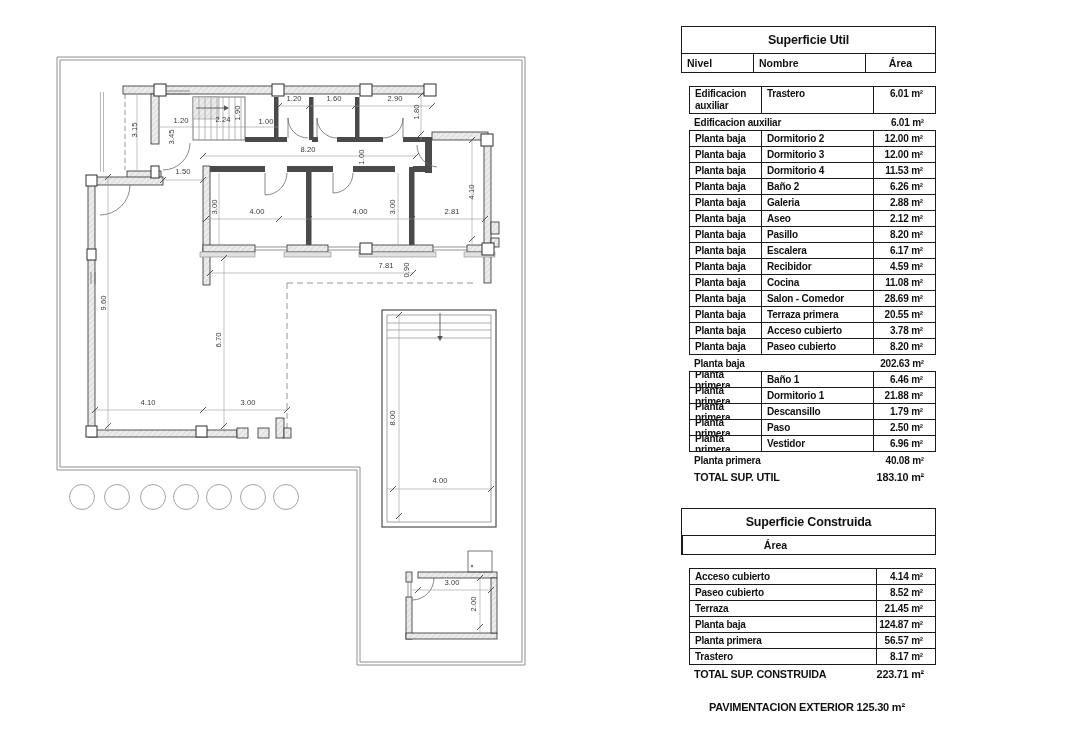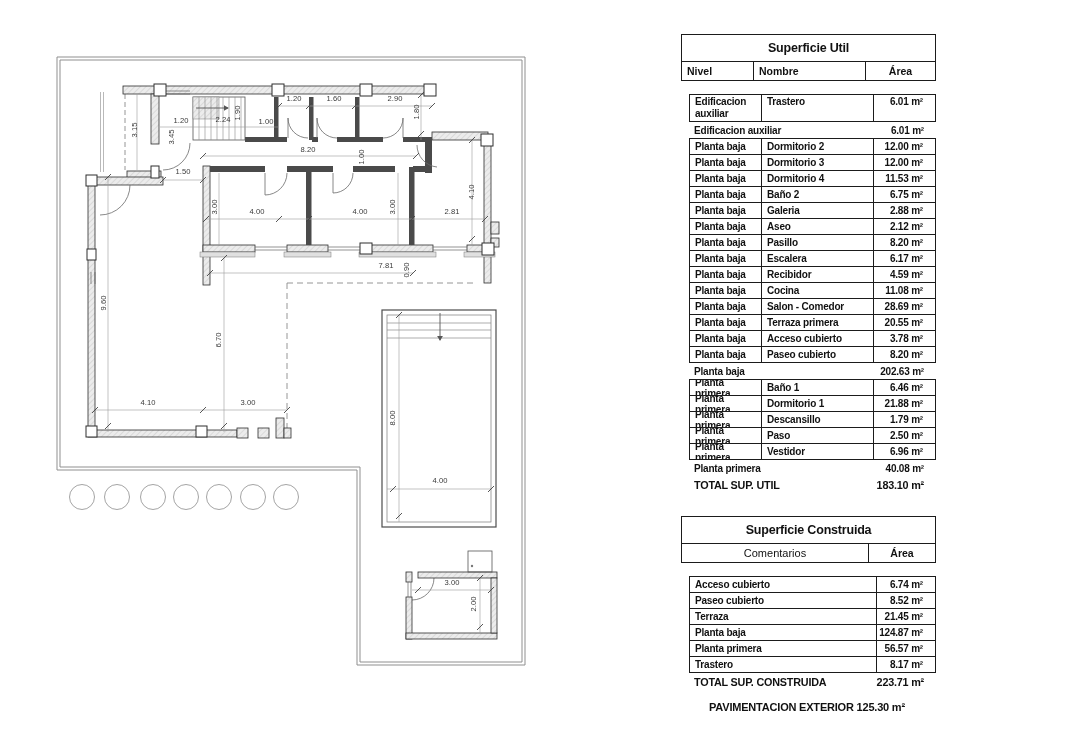--- a/index.html
+++ b/index.html
@@ -3,21 +3,21 @@
 <meta charset="utf-8">
 <style>
   html,body{margin:0;padding:0;background:#fff;}
   #page{position:relative;width:1080px;height:750px;background:#ffffff;overflow:hidden;
         font-family:"Liberation Sans",sans-serif;}
   svg text.dimtxt{font-family:"Liberation Sans",sans-serif;font-size:7.6px;fill:#3a3a3a;text-anchor:middle;}
   
   .panel{position:absolute;left:681px;top:0;width:255px;color:#111;}
   .sec{position:absolute;left:0;width:255px;}
   .ttitle{height:26px;border:1.3px solid #1b1b1b;display:flex;align-items:center;justify-content:center;
-          font-size:12.5px;font-weight:bold;letter-spacing:-0.2px;margin-top:8px;}
+          font-size:12.5px;font-weight:bold;letter-spacing:-0.2px;}
   .thead{height:18px;border:1.3px solid #1b1b1b;border-top:none;display:grid;align-items:center;
          font-size:10.5px;font-weight:bold;}
   .thead.t1{grid-template-columns:71px 112px 1fr;}
   .thead.t2{grid-template-columns:186px 1fr;}
   .thead span{height:100%;display:flex;align-items:center;}
   .thead .pl{padding-left:5px;}
   .thead .bl{border-left:1.3px solid #1b1b1b;}
   .thead .ctr{justify-content:center;}
   .thead .reg{font-weight:normal;letter-spacing:0;font-size:11px;}
   .tbody{margin-top:13px;padding-left:8px;}
@@ -286,21 +286,21 @@
               <span class="cv">12.00 m²</span>
             </div>
             <div class="trow">
               <span class="c0">Planta baja</span>
               <span class="cb">Dormitorio 4</span>
               <span class="cv">11.53 m²</span>
             </div>
             <div class="trow">
               <span class="c0">Planta baja</span>
               <span class="cb">Baño 2</span>
-              <span class="cv">6.75 m²</span>
+              <span class="cv">6.26 m²</span>
             </div>
             <div class="trow">
               <span class="c0">Planta baja</span>
               <span class="cb">Galeria</span>
               <span class="cv">2.88 m²</span>
             </div>
             <div class="trow">
               <span class="c0">Planta baja</span>
               <span class="cb">Aseo</span>
               <span class="cv">2.12 m²</span>
@@ -384,28 +384,27 @@
           <div class="ttot">
             <span>TOTAL SUP. UTIL</span>
             <span>183.10 m²</span>
           </div>
         </div>
     </section>
 
     <section class="sec" style="top:508px;">
       <div class="ttitle">Superficie Construida</div>
       <div class="thead t2">
-        <span class="ctr reg">Comentarios</span>
         <span class="bl ctr">Área</span>
       </div>
       <div id="t1" class="tbody t2g">
           <div class="tgroup">
             <div class="trow">
               <span class="c0">Acceso cubierto</span>
-              <span class="cv">6.74 m²</span>
+              <span class="cv">4.14 m²</span>
             </div>
             <div class="trow">
               <span class="c0">Paseo cubierto</span>
               <span class="cv">8.52 m²</span>
             </div>
             <div class="trow">
               <span class="c0">Terraza</span>
               <span class="cv">21.45 m²</span>
             </div>
             <div class="trow">

